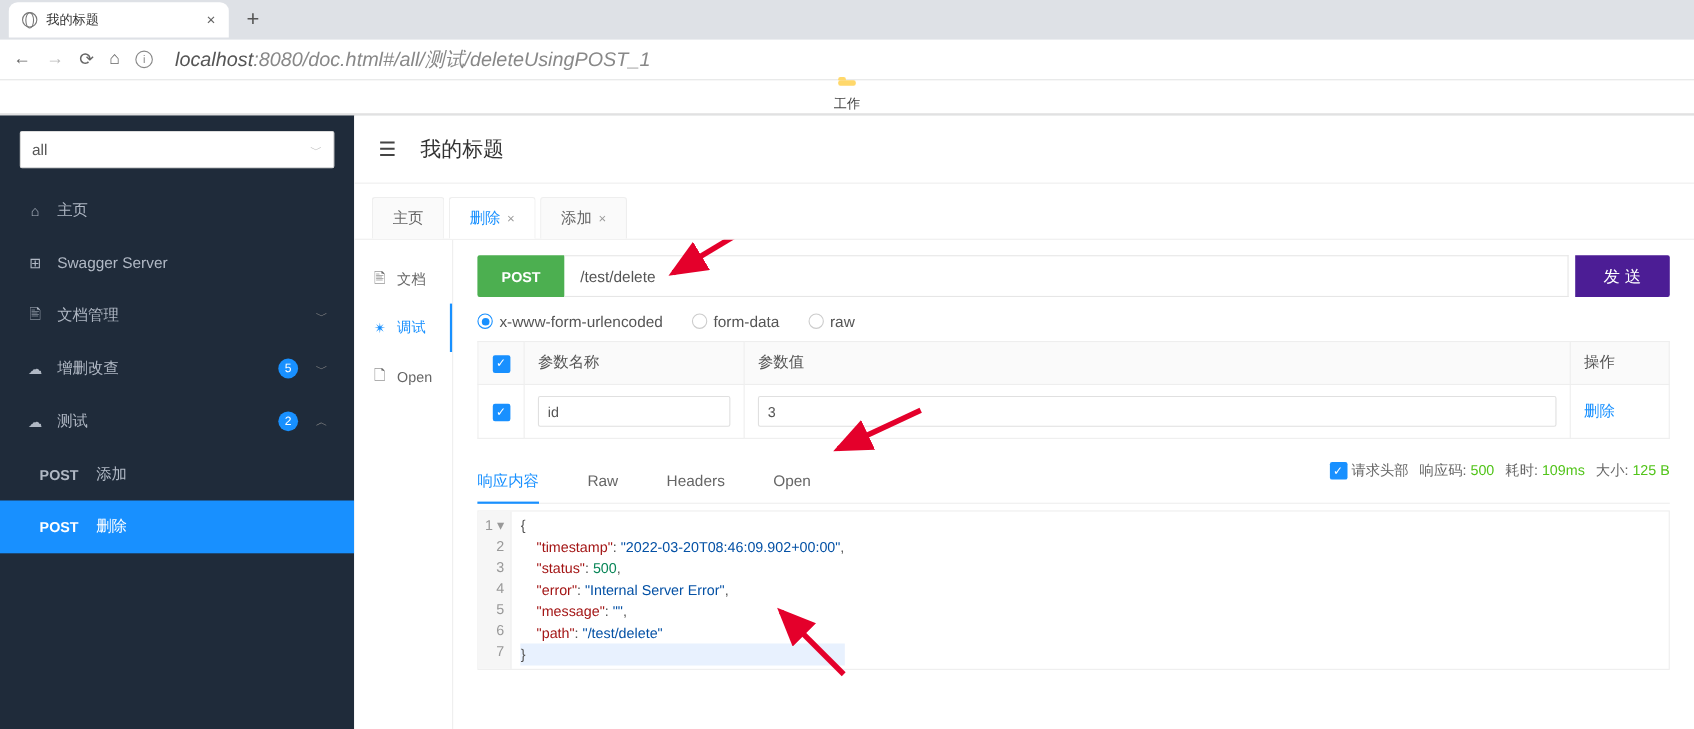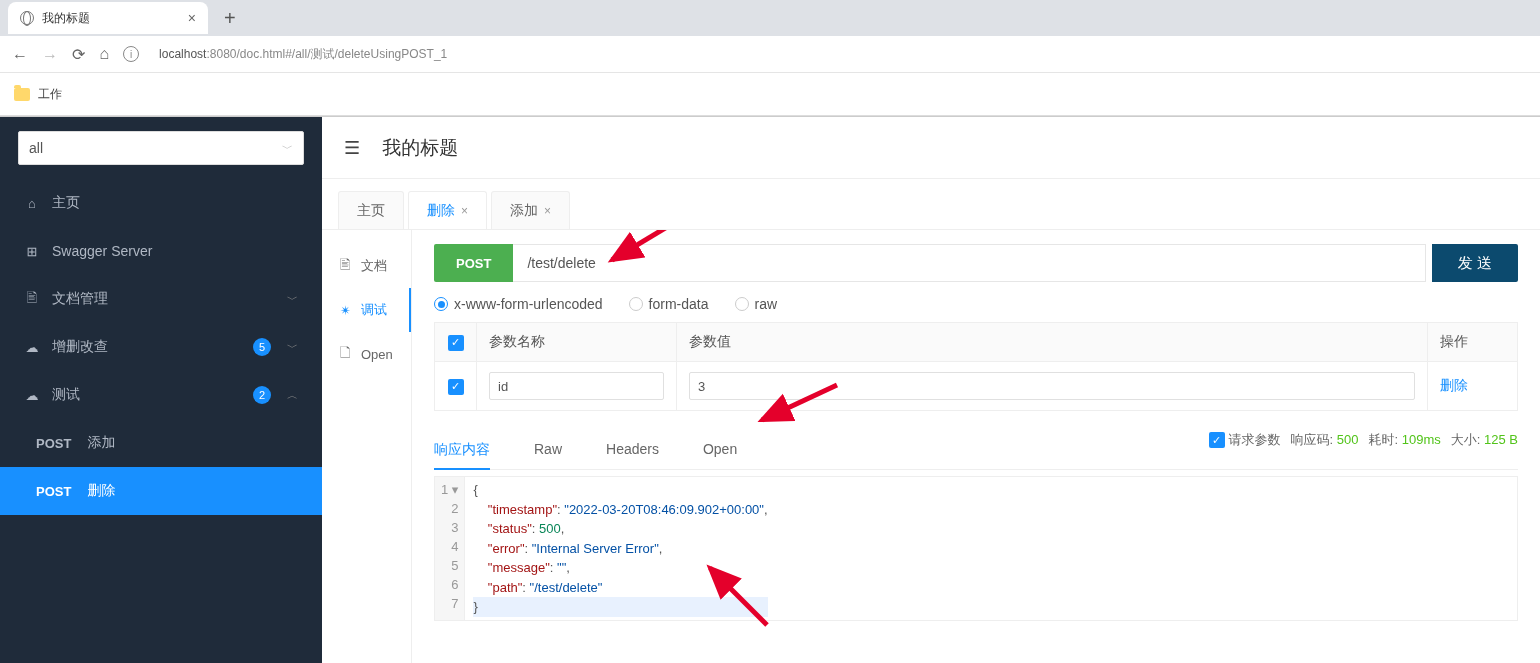--- a/index.html
+++ b/index.html
@@ -9,25 +9,25 @@
     .browser-chrome { background: #dee1e6; border-bottom: 1px solid #ccc; }
     .tab-bar { display: flex; align-items: center; height: 36px; padding-left: 8px; }
     .browser-tab { display: flex; align-items: center; background: #fff; height: 32px; padding: 0 12px; border-radius: 8px 8px 0 0; min-width: 200px; font-size: 12px; color: #333; gap: 8px; }
     .browser-tab .globe { width: 14px; height: 14px; border: 1.5px solid #777; border-radius: 50%; position: relative; }
     .browser-tab .globe::before { content: ""; position: absolute; left: 50%; top: -1.5px; bottom: -1.5px; width: 6px; border: 1.5px solid #777; border-radius: 50%; transform: translateX(-50%); }
     .browser-tab .close { margin-left: auto; color: #666; font-size: 14px; cursor: pointer; }
     .new-tab { font-size: 20px; color: #555; margin-left: 16px; cursor: pointer; }
     .addr-bar { display: flex; align-items: center; background: #fff; height: 36px; padding: 0 12px; gap: 14px; }
     .nav-icon { color: #666; font-size: 16px; cursor: pointer; }
     .nav-icon.disabled { color: #bbb; }
-    .addr-input { flex: 1; font-size: 12px; color: #555; padding-left: 6px; }
+    .addr-input { flex: 1; font-size: 18px; color: #555; padding-left: 6px; font-style: italic; }
     .addr-input .domain { color: #555; }
     .addr-input .path { color: #888; }
     .info-icon { width: 16px; height: 16px; border: 1.5px solid #888; border-radius: 50%; display: flex; align-items: center; justify-content: center; font-size: 10px; color: #888; }
-    .bookmarks-bar { background: #fff; height: 44px; display: flex; align-items: center; padding: 0 14px; border-top: 1px solid #e5e5e5; border-bottom: 1px solid #ddd; gap: 8px; }
+    .bookmarks-bar { background: #fff; height: 32px; display: flex; align-items: center; padding: 0 14px; border-top: 1px solid #e5e5e5; border-bottom: 1px solid #ddd; gap: 8px; flex-direction: column; }
     .bookmark-folder { width: 16px; height: 13px; background: #ffd86b; border-radius: 2px; position: relative; }
     .bookmark-folder::before { content: ""; position: absolute; top: -3px; left: 0; width: 7px; height: 3px; background: #ffd86b; border-radius: 2px 2px 0 0; }
     .bookmark-label { font-size: 12px; color: #444; }
 
     
     .app { display: flex; height: calc(100vh - 104px); }
     .sidebar { width: 322px; background: #1f2b3a; color: #b0b8c4; display: flex; flex-direction: column; }
     .sidebar-select { margin: 14px 18px; height: 34px; background: #fff; border: 1px solid #ddd; border-radius: 2px; display: flex; align-items: center; padding: 0 10px; font-size: 14px; color: #555; justify-content: space-between; }
     .sidebar-item { display: flex; align-items: center; height: 48px; padding: 0 24px; font-size: 14px; gap: 12px; cursor: pointer; position: relative; }
     .sidebar-item .badge { background: #1890ff; color: #fff; min-width: 18px; height: 18px; border-radius: 9px; font-size: 11px; display: flex; align-items: center; justify-content: center; padding: 0 5px; }
@@ -59,21 +59,21 @@
     .content-body { flex: 1; display: flex; overflow: hidden; }
     .inner-nav { width: 90px; border-right: 1px solid #eee; padding: 14px 0; }
     .inner-nav-item { display: flex; align-items: center; height: 44px; padding: 0 18px; font-size: 13px; color: #666; gap: 8px; cursor: pointer; }
     .inner-nav-item.active { color: #1890ff; border-right: 2px solid #1890ff; }
     .inner-nav-item .ico { width: 13px; }
 
     .panel { flex: 1; padding: 14px 22px; overflow: auto; }
     .req-row { display: flex; height: 38px; }
     .method-badge { background: #4caf50; color: #fff; font-weight: 700; font-size: 13px; display: flex; align-items: center; padding: 0 22px; border-radius: 2px 0 0 2px; }
     .url-box { flex: 1; border: 1px solid #e6e6e6; border-left: none; display: flex; align-items: center; padding: 0 14px; font-size: 14px; color: #555; text-align: center; }
-    .send-btn { background: #0c4a6e; color: #fff; font-size: 15px; padding: 0 26px; display: flex; align-items: center; border-radius: 0 2px 2px 0; margin-left: 6px; cursor: pointer; }
+    .send-btn { background: #4c1d95; color: #fff; font-size: 15px; padding: 0 26px; display: flex; align-items: center; border-radius: 0 2px 2px 0; margin-left: 6px; cursor: pointer; }
 
     .subtabs { display: flex; gap: 44px; margin-top: 18px; border-bottom: 1px solid #eee; }
     .subtab { padding: 10px 0; font-size: 14px; color: #666; cursor: pointer; position: relative; }
     .subtab.active { color: #1890ff; }
     .subtab.active::after { content: ""; position: absolute; left: 0; right: 0; bottom: -1px; height: 2px; background: #1890ff; }
 
     .radio-row { display: flex; gap: 26px; margin: 14px 0 10px; font-size: 14px; color: #555; align-items: center; }
     .radio { display: flex; align-items: center; gap: 6px; cursor: pointer; }
     .radio-circle { width: 14px; height: 14px; border: 1px solid #ccc; border-radius: 50%; display: flex; align-items: center; justify-content: center; }
     .radio.checked .radio-circle { border-color: #1890ff; }
@@ -257,21 +257,21 @@
         </table>
 
         <div class="resp-tabs">
           <div class="resp-tab active">响应内容</div>
           <div class="resp-tab">Raw</div>
           <div class="resp-tab">Headers</div>
           <div class="resp-tab">Open</div>
           <div class="resp-meta">
             <span class="cb">
                 <span class="checkbox">✓</span> 
-                <span>请求参数</span>
+                <span>请求头部</span>
               </span>
             <span><span>响应码:</span> <span class="v-green">500</span></span>
             <span><span>耗时:</span> <span class="v-green">109ms</span></span>
             <span><span>大小:</span> <span class="v-green">125 B</span></span>
           </div>
         </div>
 
         <div class="code-block">
           <div class="gutter">
             <div>1 ▾</div>

